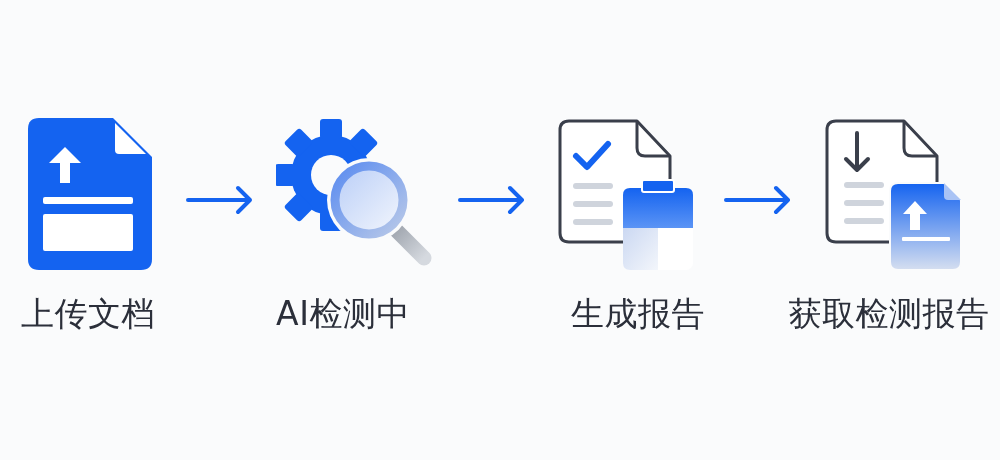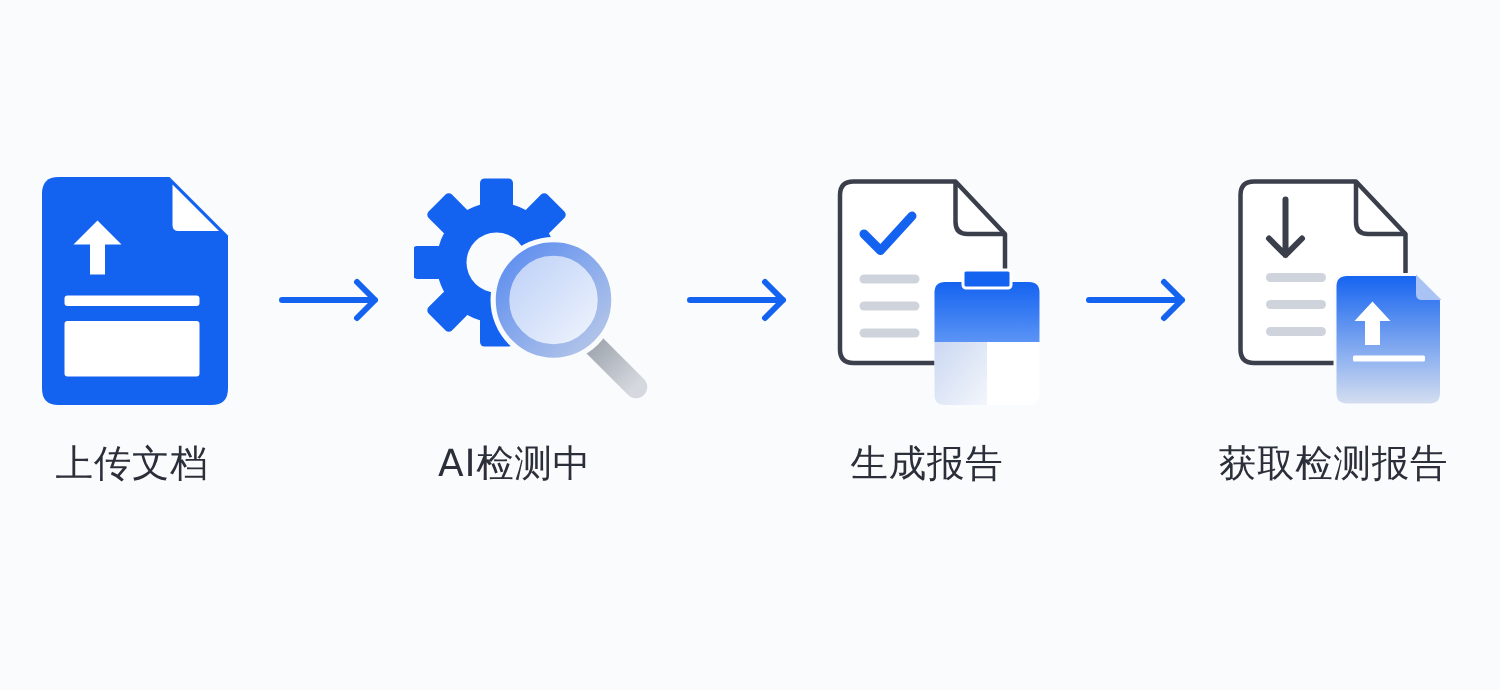--- a/index.html
+++ b/index.html
@@ -5,21 +5,21 @@
     html, body { margin: 0; padding: 0; }
     body {
       width: 1000px; height: 460px; overflow: hidden;
       background: #fafbfc;
       font-family: "DejaVu Sans", "Liberation Sans", sans-serif;
       position: relative;
     }
     .step { position: absolute; top: 0; }
     .icon { position: absolute; }
     .label {
-      position: absolute; top: 292px; font-size: 25px; color: #2b2f3a;
+      position: absolute; top: 292px; font-size: 33px; color: #2b2f3a;
       white-space: nowrap; letter-spacing: 0.5px; transform: translateX(-50%);
     }
     .arrow { position: absolute; top: 184px; }
   </style>
 </head>
 <body>
 
 <div class="step">
   <svg class="icon" style="left:27px;top:117px" width="126" height="154" viewBox="0 0 126 154">
     <path d="M12 1 H86 L125 40 V142 Q125 153 114 153 H12 Q1 153 1 142 V12 Q1 1 12 1 Z" fill="#1463f0"></path>
@@ -90,21 +90,21 @@
     <path d="M80 3 V30 Q80 38 88 38 H113" fill="none" stroke="#3a3f4b" stroke-width="3" stroke-linejoin="round"></path>
     <path d="M19 38 L30 49 L51 26" fill="none" stroke="#1463f0" stroke-width="6" stroke-linecap="round" stroke-linejoin="round"></path>
     <rect x="16" y="65" width="40" height="6" rx="3" fill="#cfd4dc"></rect>
     <rect x="16" y="83" width="40" height="6" rx="3" fill="#cfd4dc"></rect>
     <rect x="16" y="101" width="40" height="6" rx="3" fill="#cfd4dc"></rect>
     <rect x="66" y="70" width="70" height="82" rx="7" fill="#ffffff"></rect>
     <path d="M73 70 H129 Q136 70 136 77 V110 H66 V77 Q66 70 73 70 Z" fill="url(#clipTop)"></path>
     <path d="M66 110 H101 V152 H73 Q66 152 66 145 Z" fill="url(#clipBot)"></path>
     <rect x="85" y="62" width="32" height="12" rx="2" fill="#1463f0" stroke="#ffffff" stroke-width="2"></rect>
   </svg>
-  <div class="label" style="left:618px">生成报告</div>
+  <div class="label" style="left:638px">生成报告</div>
 </div>
 
 <svg class="arrow" style="left:722px" width="72" height="32" viewBox="0 0 72 32">
   <path d="M4 16 H66 M54 4 L66 16 L54 28" stroke="#1463f0" stroke-width="4" fill="none" stroke-linecap="round" stroke-linejoin="round"></path>
 </svg>
 
 <div class="step">
   <svg class="icon" style="left:824px;top:118px" width="140" height="155" viewBox="0 0 140 155">
     <defs>
       <linearGradient id="miniDoc" x1="0" y1="0" x2="0" y2="1">

